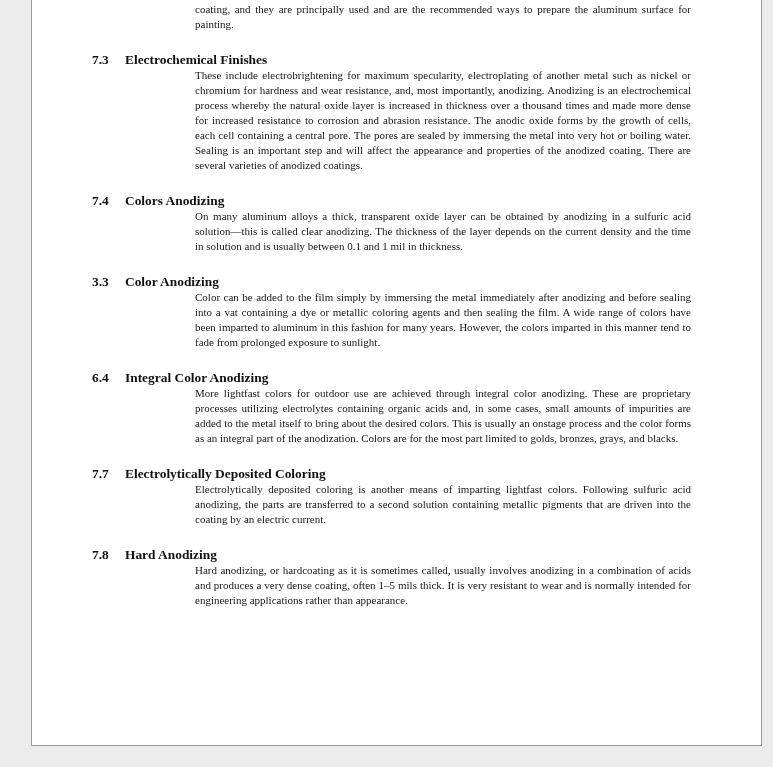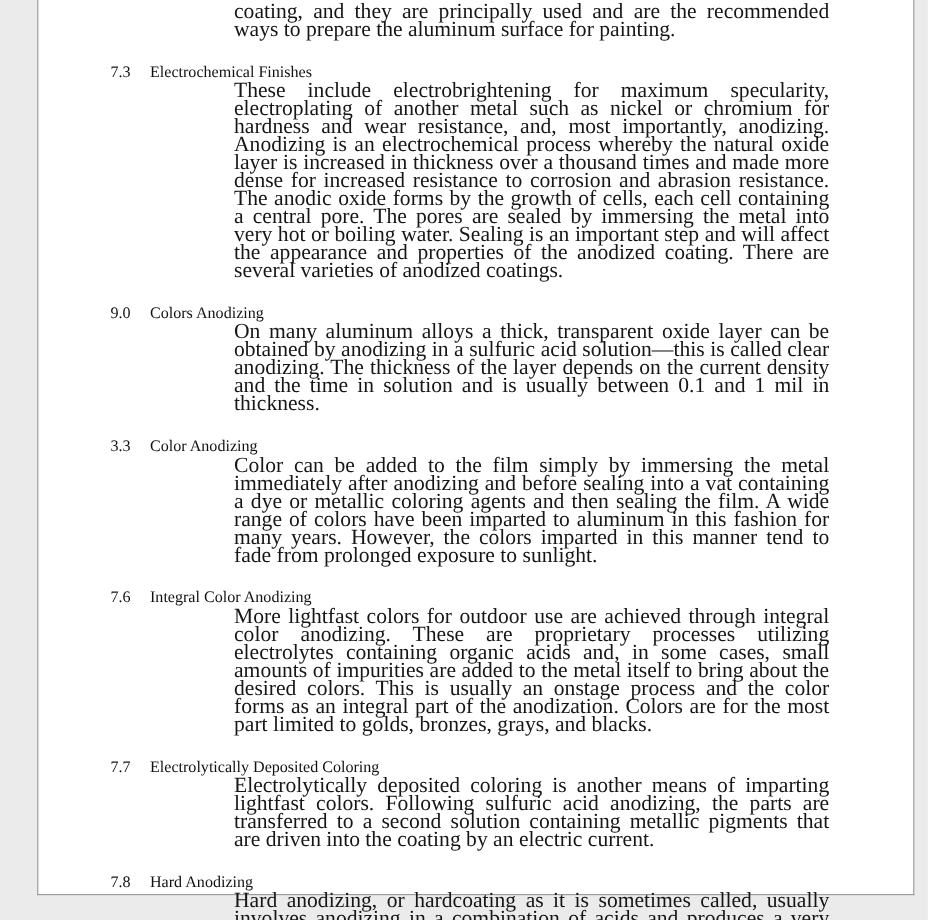--- a/index.html
+++ b/index.html
@@ -25,33 +25,33 @@
     color: #141414;
   }
 
   .content {
     padding-top: 2px;
   }
 
   p.body-par, p.continuation {
     margin-left: 163px;
     width: 496px;
-    font-size: 18px;
+    font-size: 11px;
     line-height: 15px;
     text-align: justify;
     color: #161616;
   }
 
   .heading-row {
     display: flex;
     margin-left: 60px;
     margin-top: 19px;
     font-size: 13.4px;
     line-height: 17px;
-    font-weight: normal;
+    font-weight: bold;
     color: #111111;
   }
 
   .sec-num {
     width: 33px;
     flex: 0 0 33px;
   }
 
   .sec-title {
     flex: 1;
@@ -71,37 +71,37 @@
     <section>
       <div class="heading-row">
         <span class="sec-num">7.3</span>
         <span class="sec-title">Electrochemical Finishes</span>
       </div>
       <p class="body-par">These include electrobrightening for maximum specularity, electroplating of another metal such as nickel or chromium for hardness and wear resistance, and, most importantly, anodizing. Anodizing is an electrochemical process whereby the natural oxide layer is increased in thickness over a thousand times and made more dense for increased resistance to corrosion and abrasion resistance. The anodic oxide forms by the growth of cells, each cell containing a central pore. The pores are sealed by immersing the metal into very hot or boiling water. Sealing is an important step and will affect the appearance and properties of the anodized coating. There are several varieties of anodized coatings.</p>
     </section>
 
     <section>
       <div class="heading-row">
-        <span class="sec-num">9.0</span>
+        <span class="sec-num">7.4</span>
         <span class="sec-title">Colors Anodizing</span>
       </div>
       <p class="body-par">On many aluminum alloys a thick, transparent oxide layer can be obtained by anodizing in a sulfuric acid solution—this is called clear anodizing. The thickness of the layer depends on the current density and the time in solution and is usually between 0.1 and 1 mil in thickness.</p>
     </section>
 
     <section>
       <div class="heading-row">
         <span class="sec-num">3.3</span>
         <span class="sec-title">Color Anodizing</span>
       </div>
       <p class="body-par">Color can be added to the film simply by immersing the metal immediately after anodizing and before sealing into a vat containing a dye or metallic coloring agents and then sealing the film. A wide range of colors have been imparted to aluminum in this fashion for many years. However, the colors imparted in this manner tend to fade from prolonged exposure to sunlight.</p>
     </section>
 
     <section>
       <div class="heading-row">
-        <span class="sec-num">7.6</span>
+        <span class="sec-num">6.4</span>
         <span class="sec-title">Integral Color Anodizing</span>
       </div>
       <p class="body-par">More lightfast colors for outdoor use are achieved through integral color anodizing. These are proprietary processes utilizing electrolytes containing organic acids and, in some cases, small amounts of impurities are added to the metal itself to bring about the desired colors. This is usually an onstage process and the color forms as an integral part of the anodization. Colors are for the most part limited to golds, bronzes, grays, and blacks.</p>
     </section>
 
     <section>
       <div class="heading-row">
         <span class="sec-num">7.7</span>
         <span class="sec-title">Electrolytically Deposited Coloring</span>
       </div>

